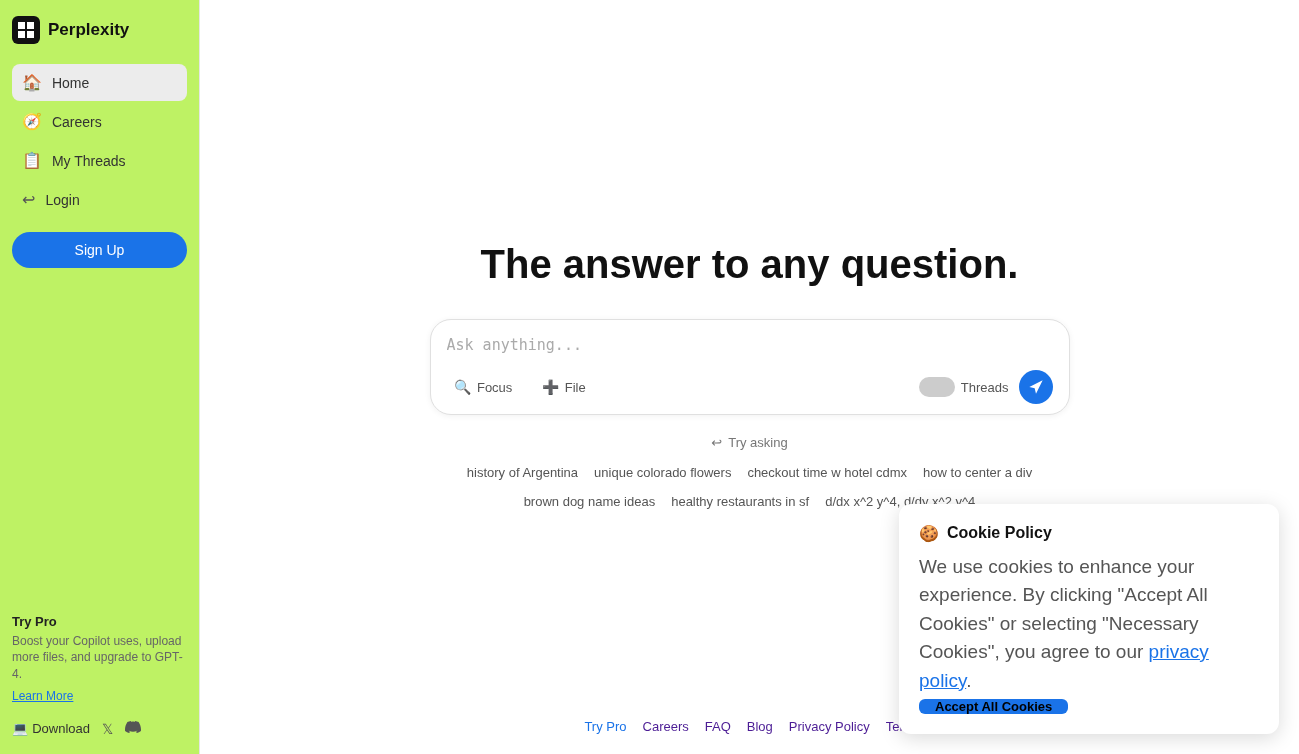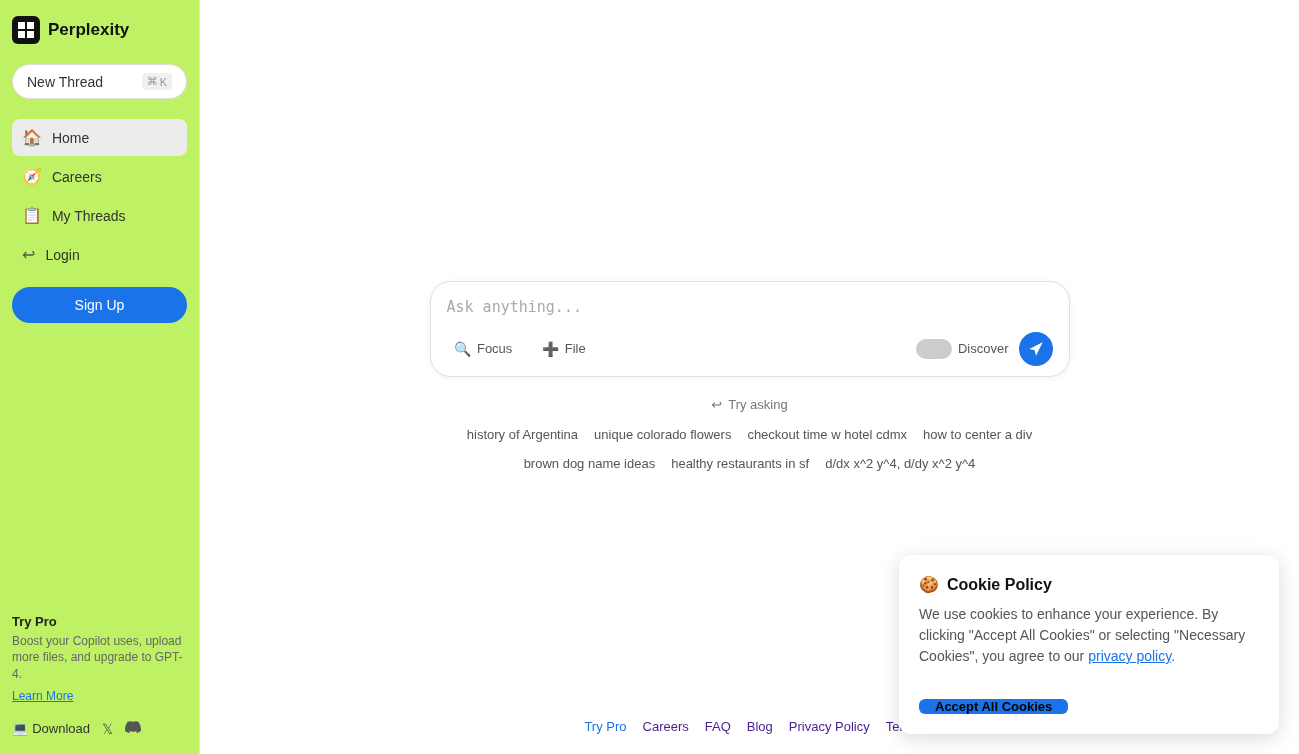--- a/index.html
+++ b/index.html
@@ -284,24 +284,24 @@
       align-items: center;
       gap: 8px;
       margin-bottom: 10px;
     }
     .cookie-title {
       font-size: 16px;
       font-weight: 700;
       color: #111;
     }
     .cookie-body {
-      font-size: 14px;
+      font-size: 19px;
       color: #555;
       line-height: 1.5;
-      margin-bottom: 32px;
+      margin-bottom: 4px;
     }
     .cookie-body a {
       color: #1a73e8;
       text-decoration: underline;
     }
     .cookie-actions {
       display: flex;
       gap: 10px;
     }
     .cookie-accept-btn {
@@ -333,27 +333,20 @@
     <svg class="logo-icon" viewBox="0 0 28 28" fill="none" xmlns="http://www.w3.org/2000/svg">
       <rect width="28" height="28" rx="6" fill="#111"></rect>
       <rect x="6" y="6" width="7" height="7" fill="white"></rect>
       <rect x="15" y="6" width="7" height="7" fill="white"></rect>
       <rect x="6" y="15" width="7" height="7" fill="white"></rect>
       <rect x="15" y="15" width="7" height="7" fill="white"></rect>
     </svg>
     <span class="logo-text">Perplexity</span>
   </div>
 
-  <button class="new-thread-btn">
-    <span>New Thread</span>
-    <span class="shortcut">
-      <span>⌘</span>
-      <span>K</span>
-    </span>
-  </button>
 
   <nav>
     <a class="nav-item active">
       <span class="nav-icon">🏠</span>
       <span>Home</span>
     </a>
     <a class="nav-item">
       <span class="nav-icon">🧭</span>
       <span>Careers</span>
     </a>
@@ -384,38 +377,39 @@
       <span class="social-icon">
         <svg width="16" height="16" viewBox="0 0 24 24" fill="#555">
             <path d="M20.317 4.37a19.791 19.791 0 0 0-4.885-1.515.074.074 0 0 0-.079.037c-.21.375-.444.864-.608 1.25a18.27 18.27 0 0 0-5.487 0 12.64 12.64 0 0 0-.617-1.25.077.077 0 0 0-.079-.037A19.736 19.736 0 0 0 3.677 4.37a.07.07 0 0 0-.032.027C.533 9.046-.32 13.58.099 18.057c.001.022.015.04.036.05a19.922 19.922 0 0 0 5.993 3.03.078.078 0 0 0 .084-.028c.462-.63.874-1.295 1.226-1.994.021-.041.001-.09-.041-.106a13.105 13.105 0 0 1-1.872-.892.077.077 0 0 1-.008-.128 10.2 10.2 0 0 0 .372-.292.074.074 0 0 1 .077-.01c3.928 1.793 8.18 1.793 12.062 0a.074.074 0 0 1 .078.01c.12.098.246.198.373.292a.077.077 0 0 1-.006.127 12.299 12.299 0 0 1-1.873.892.077.077 0 0 0-.041.107c.36.698.772 1.362 1.225 1.993a.076.076 0 0 0 .084.028 19.839 19.839 0 0 0 6.002-3.03.077.077 0 0 0 .032-.054c.5-5.177-.838-9.674-3.549-13.66a.061.061 0 0 0-.031-.03z"></path>
           </svg>
       </span>
     </div>
   </div>
 </div>
 
 <div id="main">
+  <h1 class="hero-title">The answer to any question.</h1>
 
   <div class="search-box">
     <textarea class="search-input" rows="1" placeholder="Ask anything..." style=""></textarea>
     <div class="search-toolbar">
       <div class="search-left">
         <button class="toolbar-btn">
           <span class="toolbar-icon">🔍</span>
           <span>Focus</span>
         </button>
         <button class="toolbar-btn">
           <span class="toolbar-icon">➕</span>
           <span>File</span>
         </button>
       </div>
       <div class="search-right">
         <div class="copilot-toggle">
           <div class="toggle-switch"></div>
-          <span>Discover</span>
+          <span>Threads</span>
         </div>
         <button class="submit-btn">
           <svg width="16" height="16" viewBox="0 0 24 24" fill="white">
               <path d="M2 12l20-10-10 20-2-8z"></path>
             </svg>
         </button>
       </div>
     </div>
   </div>
 

